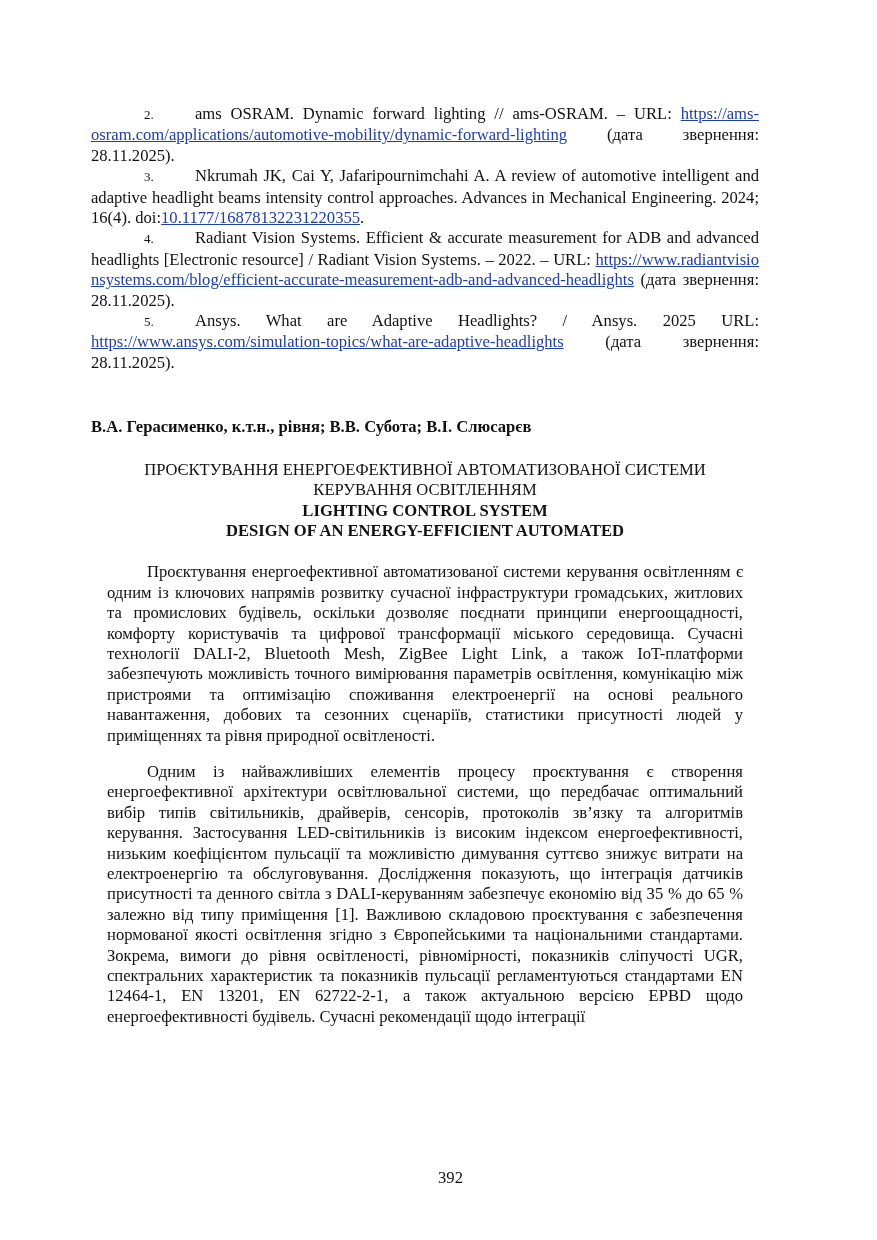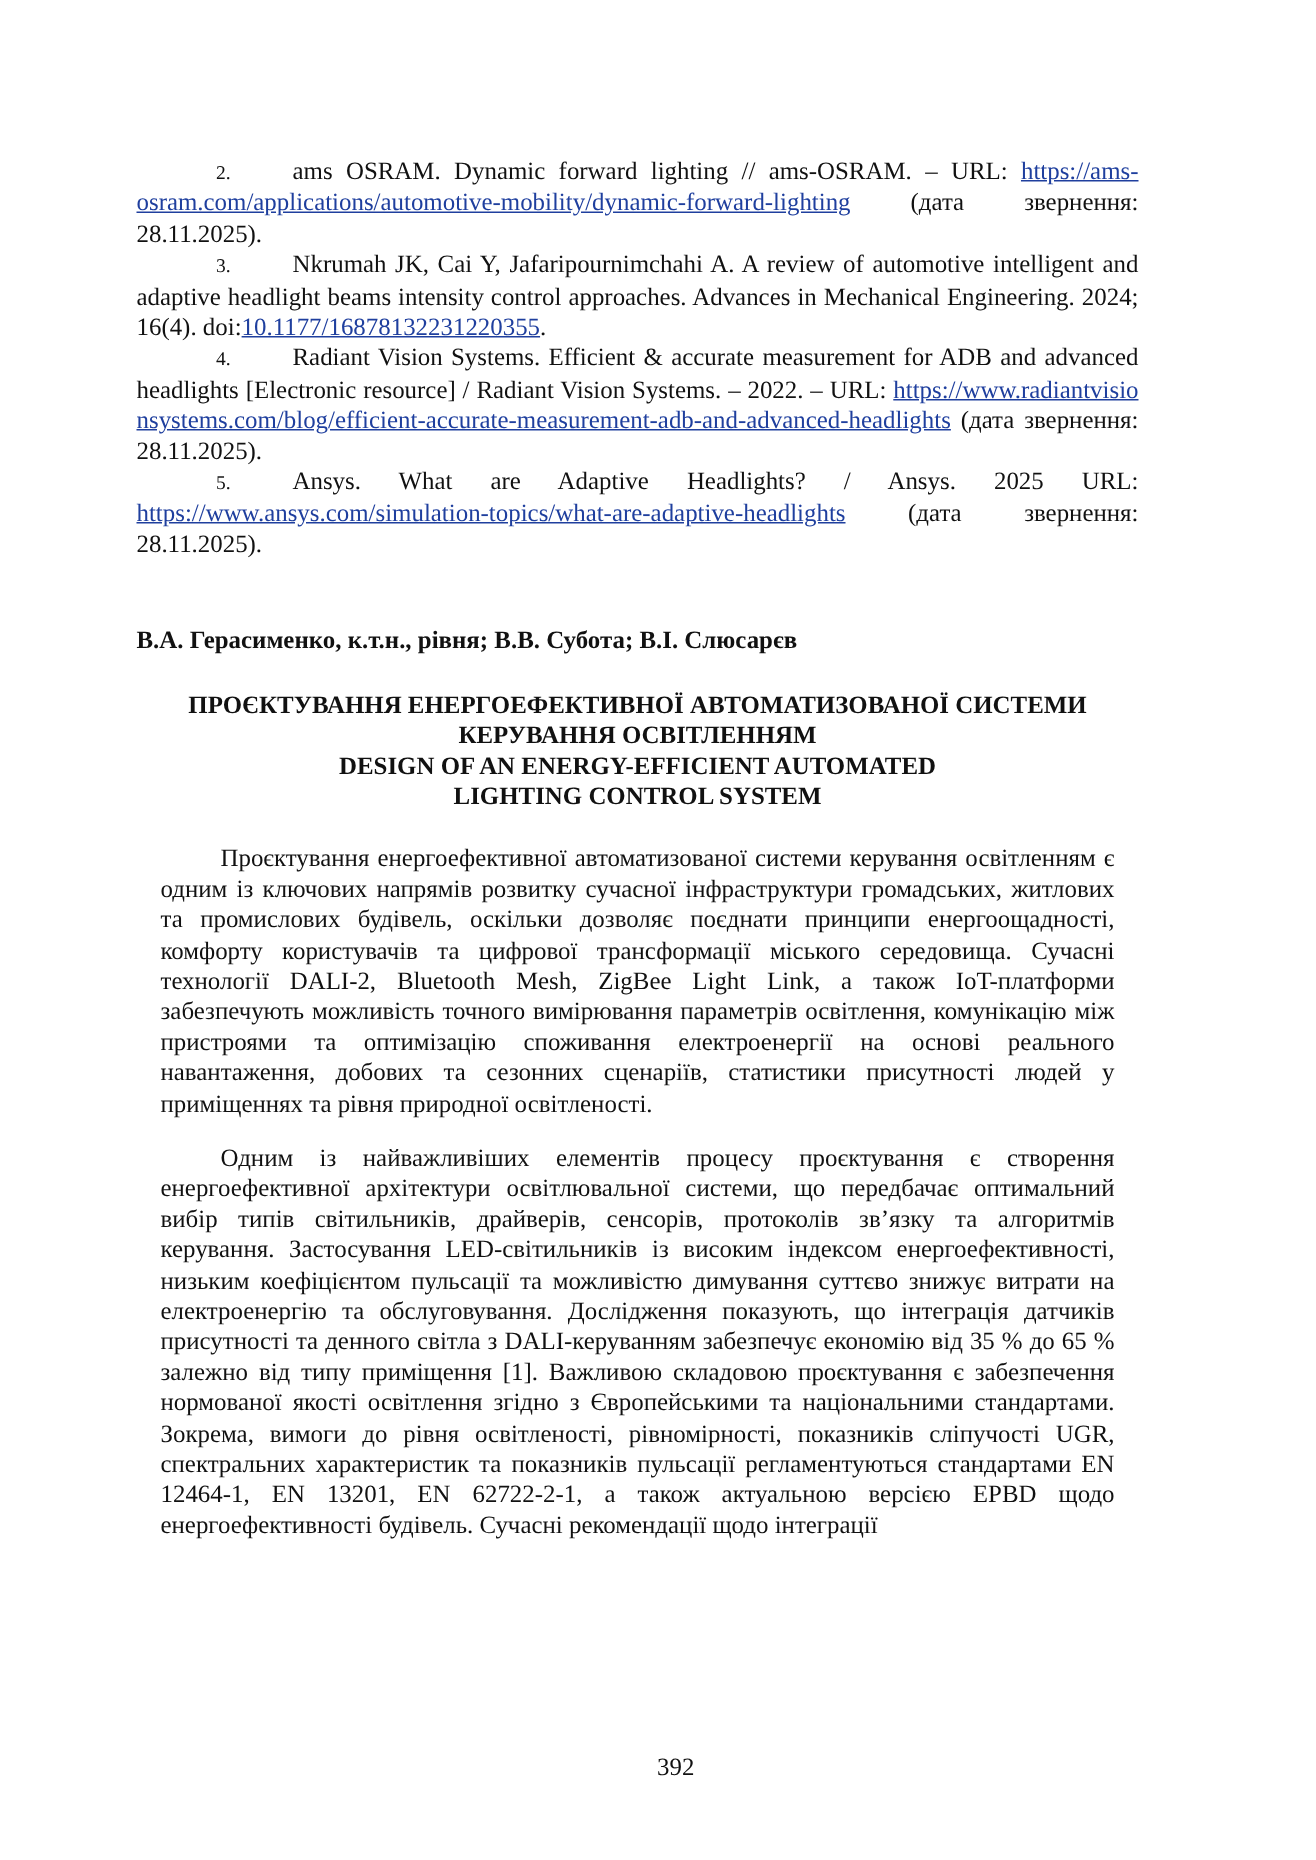--- a/index.html
+++ b/index.html
@@ -7,21 +7,21 @@
          font-family: "Liberation Serif", serif; color: #111; }
   .page { position: absolute; left: 91px; top: 104px; width: 668px; font-size: 16.6px; line-height: 20.4px; }
   .just { text-align: justify; text-align-last: left; }
   .ref { text-indent: 0; margin: 0; }
   .ref .num { display: inline-block; width: 104px; text-align: left; padding-left: 53px; box-sizing: border-box; font-size: 13px; }
   a, .link { color: #1f3f9e; text-decoration: underline; }
   .spacer { height: 40px; }
   .udc { margin: 0; }
   .authors { font-weight: bold; margin: 0; }
   .affil { margin: 0; }
-  .title-ua { font-weight: bold; text-align: center; margin: 20px 0 0 0; line-height: 20.4px; }
+  .title-ua { font-weight: normal; text-align: center; margin: 20px 0 0 0; line-height: 20.4px; }
   .en-authors { font-weight: bold; margin: 22px 0 0 0; }
   .title-en { font-weight: bold; text-align: center; margin: 0; }
   .body-par { text-indent: 40px; margin: 16px; text-align: justify; }
   .first-par { margin-top: 20px; }
   .page-num { position: absolute; top: 1168px; left: 12px; width: 877px; text-align: center; font-size: 16.6px; }
 </style>
 </head>
 <body>
 
 <div class="page">
@@ -44,21 +44,21 @@
   <div class="spacer" style="height:44px"></div>
 
   <p class="authors">В.А. Герасименко, к.т.н., рівня; В.В. Субота; В.І. Слюсарєв</p>
 
   <div class="title-ua" style="margin-top:22px">
     <div>ПРОЄКТУВАННЯ ЕНЕРГОЕФЕКТИВНОЇ АВТОМАТИЗОВАНОЇ СИСТЕМИ</div>
     <div>КЕРУВАННЯ ОСВІТЛЕННЯМ</div>
   </div>
 
   <div class="title-en">
+    <div>LIGHTING CONTROL SYSTEM</div>
     <div>DESIGN OF AN ENERGY-EFFICIENT AUTOMATED</div>
-    <div>LIGHTING CONTROL SYSTEM</div>
   </div>
 
   <p class="body-par first-par" style="margin-top:21px">Проєктування енергоефективної автоматизованої системи керування освітленням є одним із ключових напрямів розвитку сучасної інфраструктури громадських, житлових та промислових будівель, оскільки дозволяє поєднати принципи енергоощадності, комфорту користувачів та цифрової трансформації міського середовища. Сучасні технології DALI-2, Bluetooth Mesh, ZigBee Light Link, а також IoT-платформи забезпечують можливість точного вимірювання параметрів освітлення, комунікацію між пристроями та оптимізацію споживання електроенергії на основі реального навантаження, добових та сезонних сценаріїв, статистики присутності людей у приміщеннях та рівня природної освітленості.</p>
   <p class="body-par">Одним із найважливіших елементів процесу проєктування є створення енергоефективної архітектури освітлювальної системи, що передбачає оптимальний вибір типів світильників, драйверів, сенсорів, протоколів зв’язку та алгоритмів керування. Застосування LED-світильників із високим індексом енергоефективності, низьким коефіцієнтом пульсації та можливістю димування суттєво знижує витрати на електроенергію та обслуговування. Дослідження показують, що інтеграція датчиків присутності та денного світла з DALI-керуванням забезпечує економію від 35 % до 65 % залежно від типу приміщення [1]. Важливою складовою проєктування є забезпечення нормованої якості освітлення згідно з Європейськими та національними стандартами. Зокрема, вимоги до рівня освітленості, рівномірності, показників сліпучості UGR, спектральних характеристик та показників пульсації регламентуються стандартами EN 12464-1, EN 13201, EN 62722-2-1, а також актуальною версією EPBD щодо енергоефективності будівель. Сучасні рекомендації щодо інтеграції</p>
 </div>
 
 <div class="page-num">392</div>
 
 </body></html>

